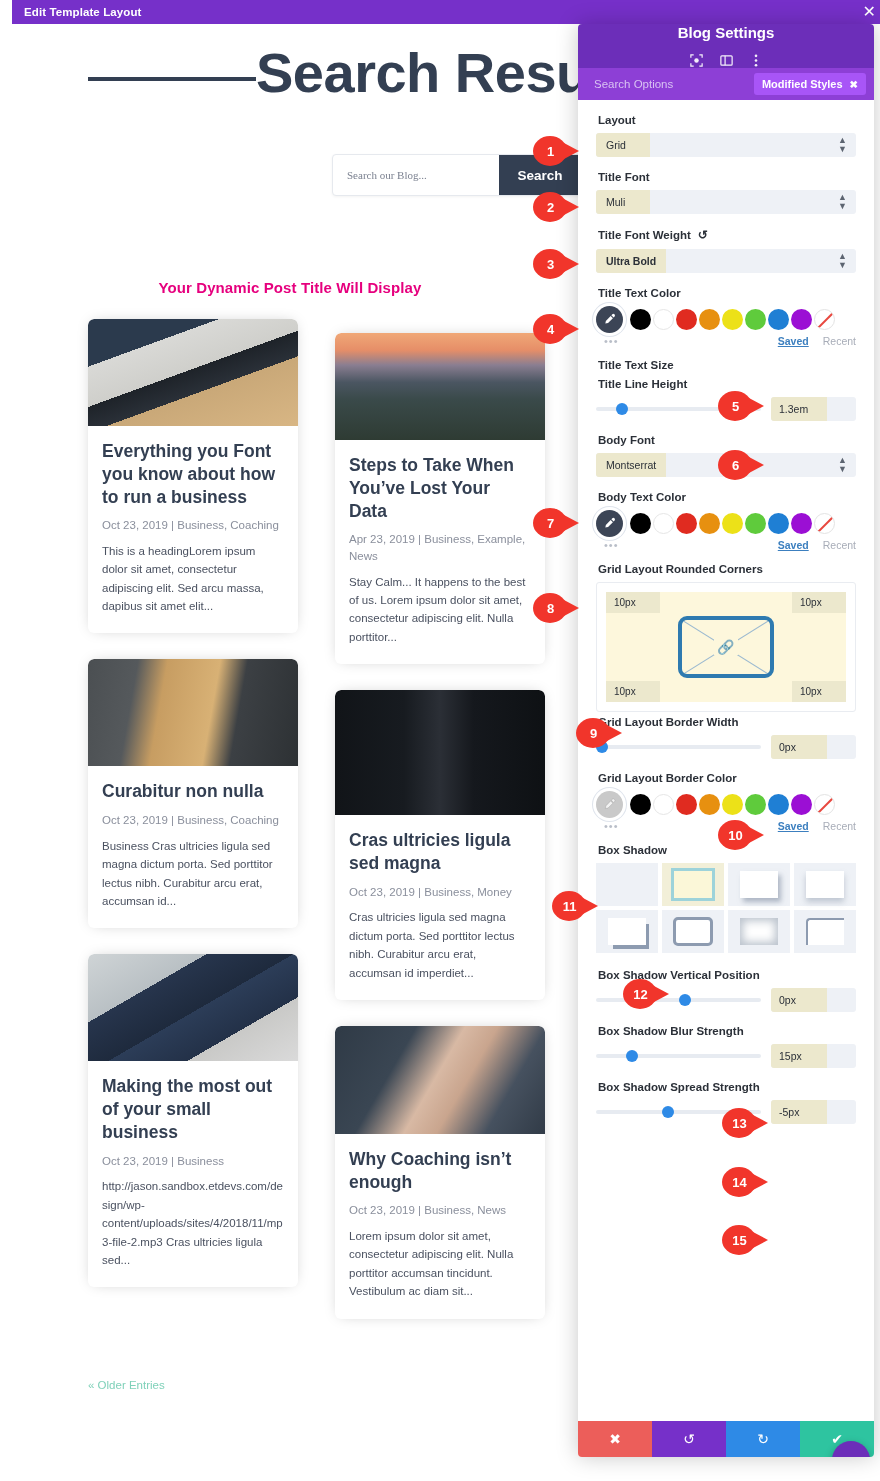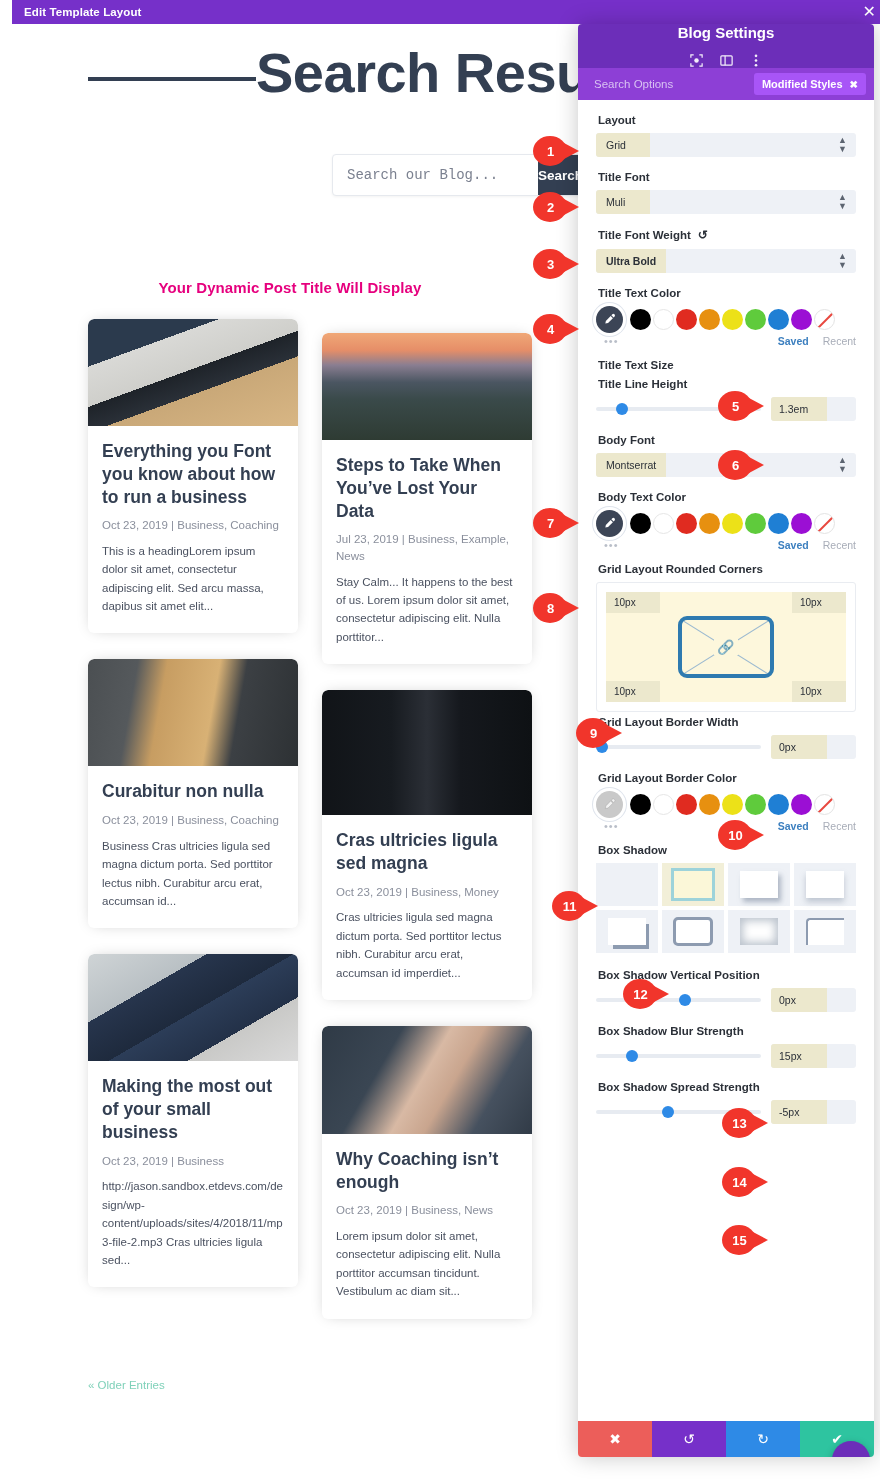--- a/index.html
+++ b/index.html
@@ -34,40 +34,40 @@
   .hero-title {
     position:absolute; left:256px; top:16px;
     font-size:56px; font-weight:bold; color:#333f52; white-space:nowrap;
     font-family:"Liberation Sans", sans-serif; letter-spacing:-0.5px;
   }
 
   .searchwrap { position:absolute; top:130px; left:332px; width:250px; height:42px;
     background:#fff; border:1px solid #e6e9ee; border-radius:4px; display:flex; overflow:hidden;
     box-shadow:0 1px 3px rgba(0,0,0,.05);}
   .searchwrap input {
-    flex:1; border:0; outline:0; padding:0 14px; font-size:14px; color:#5a6172;
-    font-family:Liberation Mono, monospace; background:transparent;
+    flex:1; border:0; outline:0; padding:0 14px; font-size:11px; color:#5a6172;
+    font-family:Liberation Serif, serif; background:transparent;
   }
   .searchwrap input::placeholder { color:#7b8190; }
   .search-btn {
     width:82px; background:#333f52; color:#fff; border:0; font-size:13.5px; font-weight:bold;
     font-family:"Liberation Sans", sans-serif; cursor:pointer;
   }
 
   .dyn-title {
     position:absolute; top:255px; left:0; width:580px; text-align:center;
     color:#e6007e; font-size:15px; font-weight:bold; letter-spacing:.1px;
     font-family:"Liberation Sans", sans-serif;
   }
 
   
   .grid { position:absolute; top:295px; left:0px; width:580px; }
   .col { position:absolute; width:210px; }
   .col-a { left:88px; top:0; }
-  .col-b { left:322px; top:14px; }
+  .col-b { left:335px; top:14px; }
 
   .card {
     background:#fff; border-radius:6px; margin-bottom:26px;
     box-shadow: 0 0 15px -5px rgba(0,0,0,.28);
     overflow:hidden;
   }
   .card-img { width:100%; height:107px; border-radius:6px 6px 0 0; display:block;
      background-size:cover; background-position:center; }
   .card-body { padding:14px 14px 18px 14px; }
   .card-title {
@@ -128,21 +128,21 @@
   .sw-picker.grey { background:#c9c9c9; }
   .sw-none {
     width:21px;height:21px;border-radius:50%;background:#fff;border:1px solid #e3e3e3;
     position:relative; overflow:hidden; cursor:pointer;
   }
   .sw-none::after{content:"";position:absolute;left:-2px;top:9px;width:26px;height:2px;background:#e8483f;transform:rotate(-45deg);}
   .sw-white { background:#fff; border:1px solid #e6e6e6; }
   .pal-foot { display:flex; justify-content:space-between; align-items:center; margin:2px 0 12px 0; }
   .dots { color:#b9bec8; font-size:11px; letter-spacing:1px; padding-left:8px; }
   .pal-links { display:flex; gap:14px; font-size:10.5px; }
-  .saved { color:#3c7fbf; font-weight:bold; cursor:pointer;}
+  .saved { color:#3c7fbf; font-weight:bold; cursor:pointer;text-decoration:underline;}
   .recent { color:#a8adb8; cursor:pointer;}
 
   
   .slider-row { display:flex; align-items:center; margin-bottom:13px; }
   .track { position:relative; height:4px; background:#e7ebf1; border-radius:2px; flex:1; margin-right:10px; }
   .thumb { position:absolute; top:-4px; width:12px; height:12px; border-radius:50%; background:#2e8ae6; }
   .numbox { width:85px; height:24px; background:#eef1f6; border-radius:3px; display:flex; align-items:center;}
   .numbox .nv { background:#ece8cd; height:24px; width:56px; display:flex; align-items:center;
      padding:0 8px; font-size:10.5px; color:#2b3038; border-radius:3px 0 0 3px;}
 
@@ -267,21 +267,21 @@
         </div>
 
       </div>
 
       <div class="col col-b">
 
         <div class="card">
           <div class="card-img" style="background:linear-gradient(180deg,#f0a877 0%,#e68e68 16%,#8a7e91 30%,#4b5662 46%,#3a4a4a 62%,#2e3b33 100%);"></div>
           <div class="card-body">
             <div class="card-title">Steps to Take When You’ve Lost Your Data</div>
-            <div class="card-meta">Jul 23, 2019 | Business, Example, News</div>
+            <div class="card-meta">Apr 23, 2019 | Business, Example, News</div>
             <div class="card-excerpt">Stay Calm... It happens to the best of us. Lorem ipsum dolor sit amet, consectetur adipiscing elit. Nulla porttitor...</div>
           </div>
         </div>
 
         <div class="card">
           <div class="card-img" style="height:125px;background:linear-gradient(90deg,#111418 0%,#171b20 33%,#2b2f36 50%,#15181d 66%,#0e1114 100%);"></div>
           <div class="card-body">
             <div class="card-title">Cras ultricies ligula sed magna</div>
             <div class="card-meta">Oct 23, 2019 | Business, Money</div>
             <div class="card-excerpt">Cras ultricies ligula sed magna dictum porta. Sed porttitor lectus nibh. Curabitur arcu erat, accumsan id imperdiet...</div>

